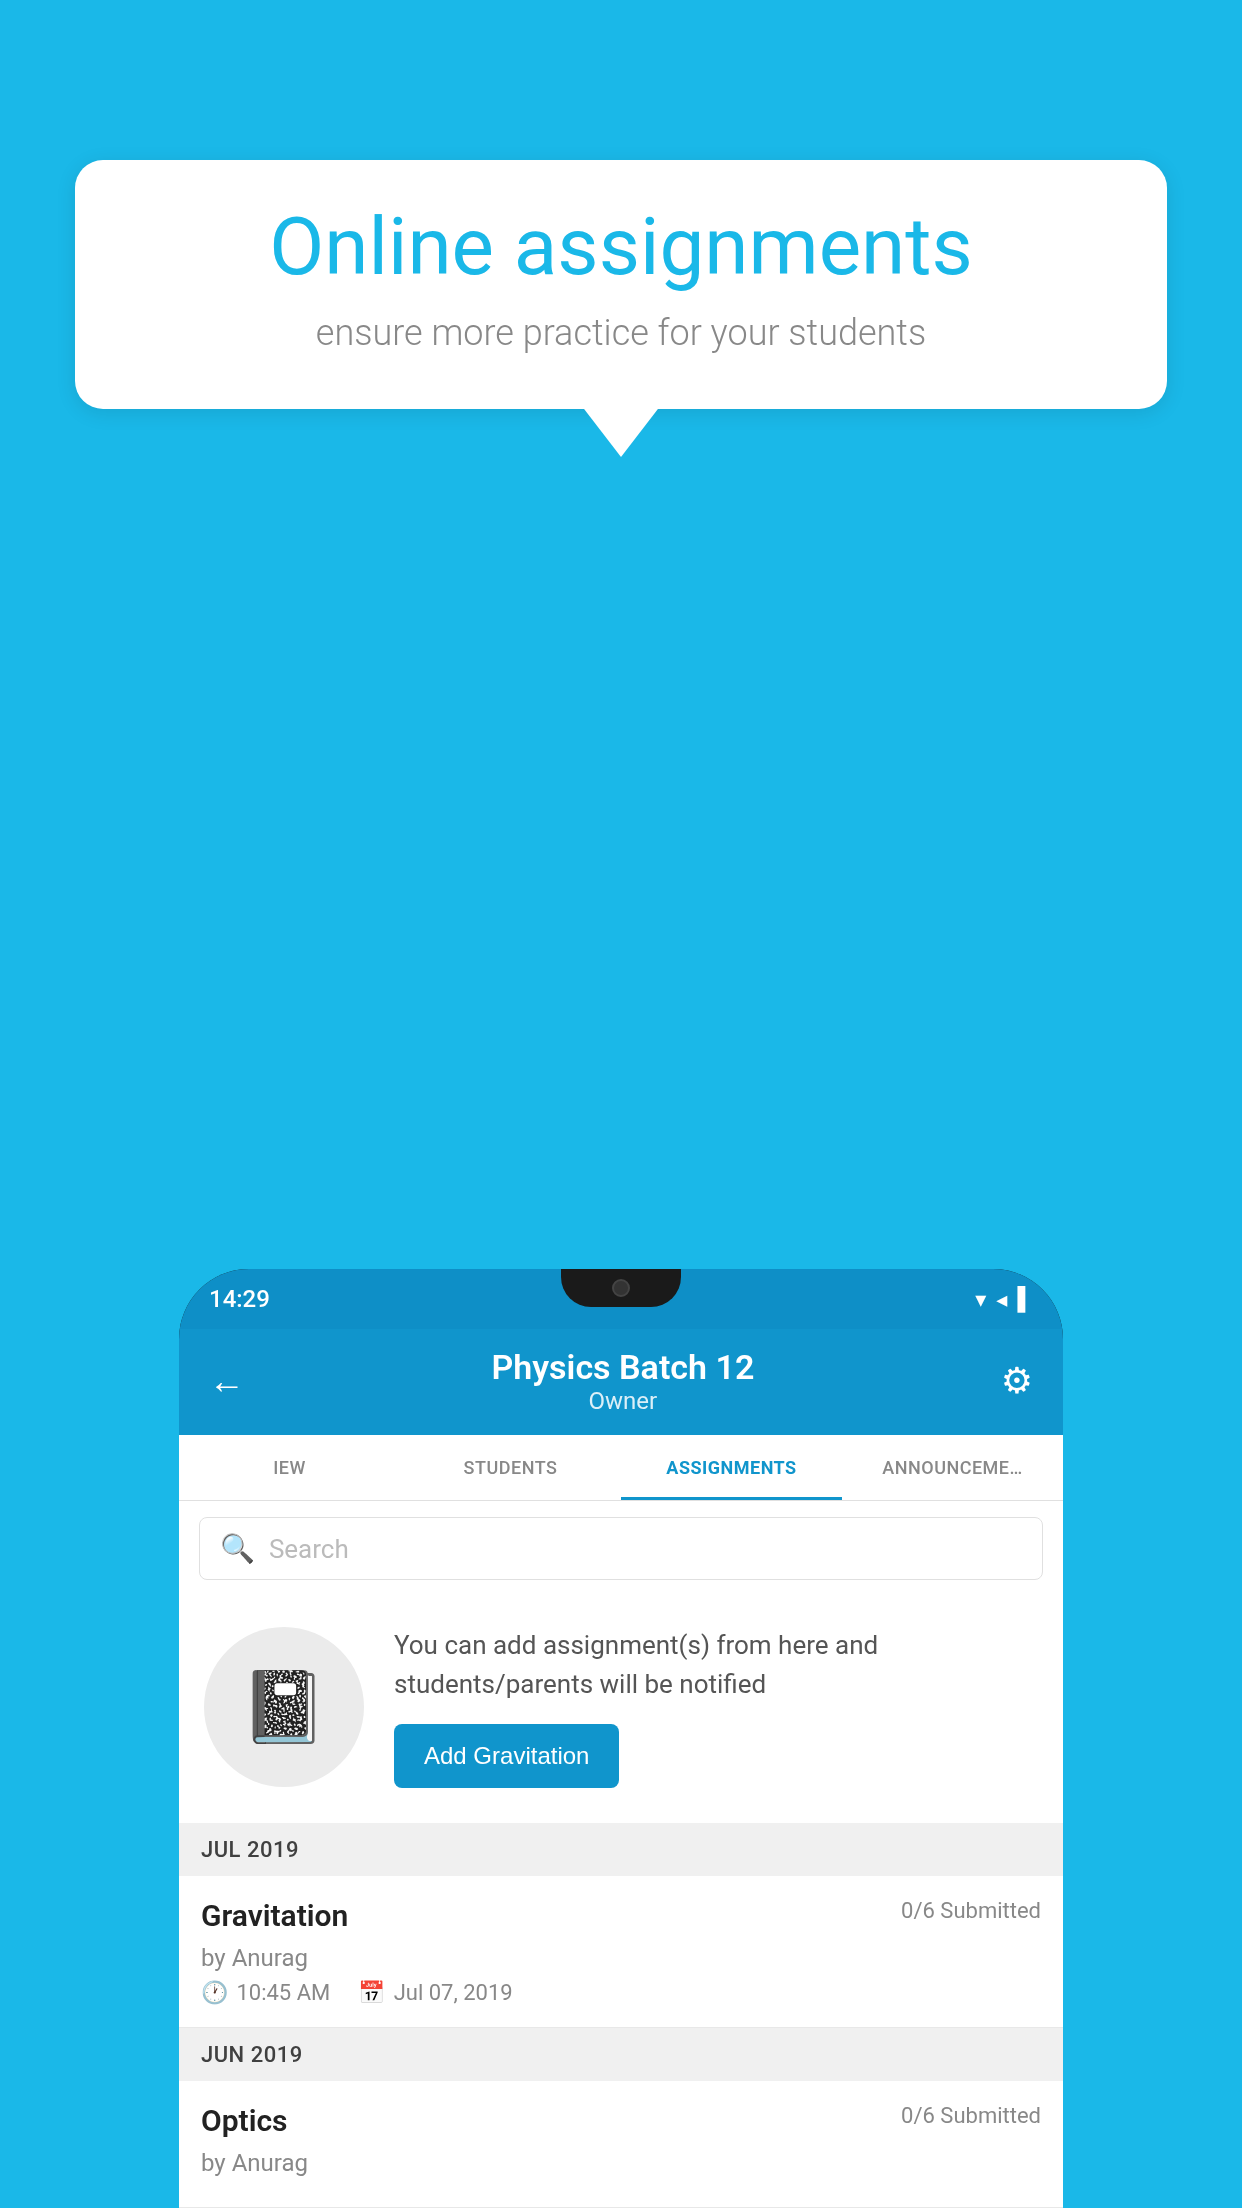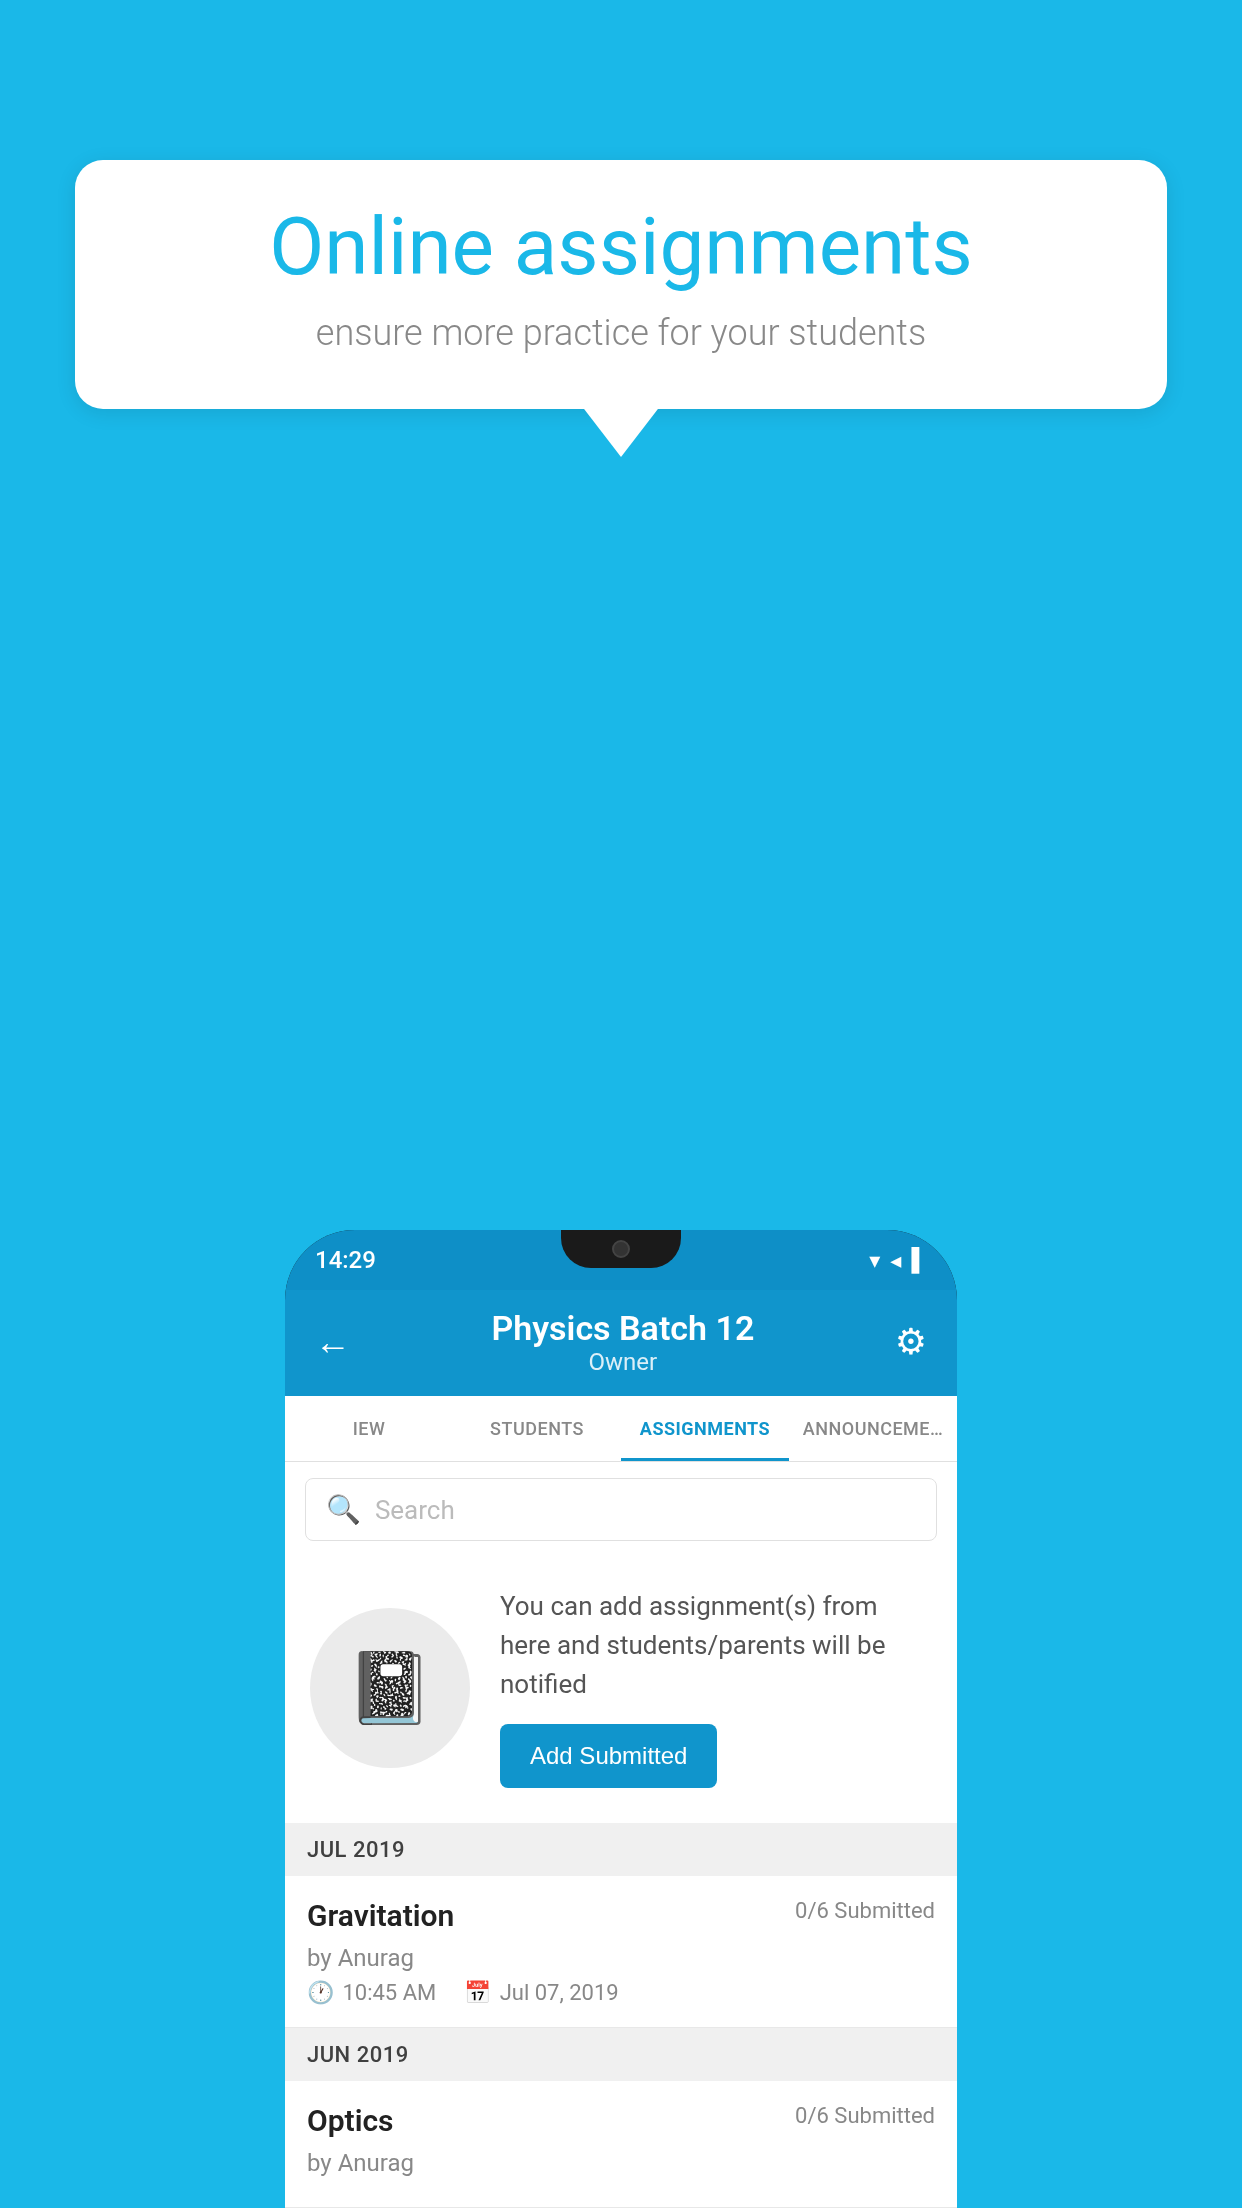--- a/index.html
+++ b/index.html
@@ -56,21 +56,21 @@
       text-align: center;
       font-weight: 300;
     }
 
     
     .phone-wrapper {
       position: absolute;
       bottom: 0;
       left: 50%;
       transform: translateX(-50%);
-      width: 672px;
+      width: 884px;
     }
 
     
     .status-bar {
       background: #0e8fc7;
       height: 60px;
       display: flex;
       align-items: center;
       justify-content: space-between;
       padding: 0 30px;
@@ -373,21 +373,21 @@
           <span class="search-placeholder">Search</span>
         </div>
       </div>
 
       <div class="empty-state">
         <div class="empty-icon-circle">
           <span class="notebook-icon">📓</span>
         </div>
         <div class="empty-content">
           <p class="empty-text">You can add assignment(s) from here and students/parents will be notified</p>
-          <button class="add-assignment-btn">Add Submitted</button>
+          <button class="add-assignment-btn">Add Gravitation</button>
         </div>
       </div>
 
       <div class="section-header">JUL 2019</div>
 
       <div class="assignment-item">
         <div class="assignment-row1">
           <span class="assignment-title">Gravitation</span>
           <span class="assignment-submitted">0/6 Submitted</span>
         </div>

